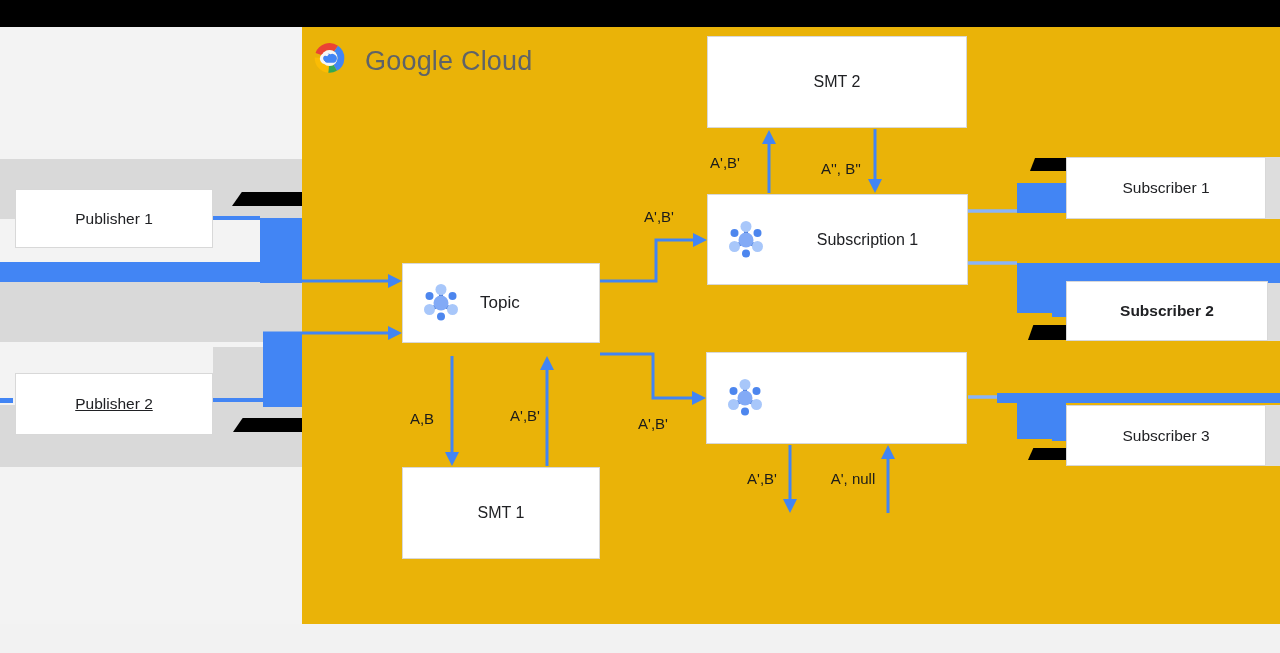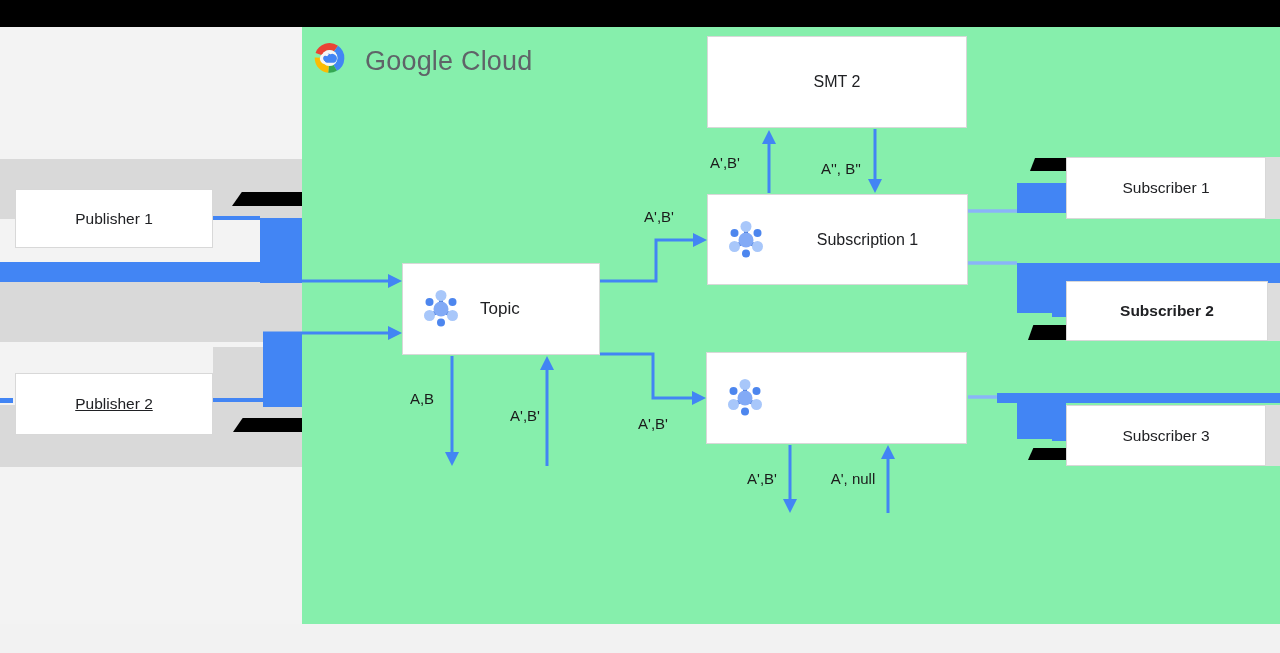--- a/index.html
+++ b/index.html
@@ -1,18 +1,18 @@
 <!DOCTYPE html>
 <html><head>
 <meta charset="utf-8">
 <style>
   html,body{margin:0;padding:0;background:#e9e9e9;}
   .canvas{
     position:relative;width:1280px;height:653px;overflow:hidden;
-    background:#86efac;font-family:"Liberation Sans",sans-serif;color:#202124;
+    background:#eab308;font-family:"Liberation Sans",sans-serif;color:#202124;
   }
   .abs{position:absolute;}
   .topbar{left:0;top:0;width:1280px;height:27px;background:#000;}
   .left-col{left:0;top:27px;width:302px;height:597px;background:#f3f3f3;}
   .bottom-strip{left:0;top:624px;width:1280px;height:29px;background:#f2f2f2;}
   .band{background:#d9d9d9;}
   .gstrip{background:#ddd;}
   .glitch{background:#4285f4;}
   .redact{background:#000;clip-path:polygon(14% 0,100% 0,100% 100%,0 100%);}
   .box{
@@ -119,31 +119,34 @@
 
   <div class="box" style="left:15px;top:189px;width:198px;height:59px;">
     <span class="nodelabel">Publisher 1</span>
   </div>
   <div class="box" style="left:15px;top:373px;width:198px;height:62px;text-decoration:underline;">
     <span class="nodelabel">Publisher 2</span>
   </div>
   <div class="box" style="left:707px;top:36px;width:260px;height:92px;font-size:16px;">
     <span class="nodelabel">SMT 2</span>
   </div>
+  <div class="box" style="left:402px;top:467px;width:198px;height:92px;font-size:16px;">
+    <span class="nodelabel">SMT 1</span>
+  </div>
   <div class="box" style="left:1066px;top:157px;width:200px;height:62px;">
     <span class="nodelabel">Subscriber 1</span>
   </div>
   <div class="box" style="left:1066px;top:281px;width:202px;height:60px;font-weight:bold;">
     <span class="nodelabel">Subscriber 2</span>
   </div>
   <div class="box" style="left:1066px;top:405px;width:200px;height:61px;">
     <span class="nodelabel">Subscriber 3</span>
   </div>
 
-  <div class="box iconbox topicbox" style="left:402px;top:263px;width:198px;height:92px;">
+  <div class="box iconbox topicbox" style="left:402px;top:263px;width:198px;height:80px;">
     <svg class="nodeicon" viewBox="0 0 44 44">
       <g stroke="#4678d8" stroke-width="4">
           <path d="M22,22 L22,9"></path>
           <path d="M22,22 L11,29"></path>
           <path d="M22,22 L33,29"></path>
         </g>
       <circle cx="22" cy="8.5" r="5.5" fill="#a8c7fa"></circle>
       <circle cx="10.5" cy="28.5" r="5.5" fill="#a8c7fa"></circle>
       <circle cx="33.5" cy="28.5" r="5.5" fill="#a8c7fa"></circle>
       <circle cx="22" cy="22" r="7.5" fill="#82aaf6"></circle>
@@ -185,19 +188,19 @@
       <circle cx="22" cy="22" r="7.5" fill="#82aaf6"></circle>
       <circle cx="10.5" cy="15" r="4" fill="#4d86ee"></circle>
       <circle cx="33.5" cy="15" r="4" fill="#4d86ee"></circle>
       <circle cx="22" cy="35.5" r="4" fill="#4d86ee"></circle>
     </svg>
   </div>
 
   <span class="edge-label" style="left:659px;top:216px;">A',B'</span>
   <span class="edge-label" style="left:725px;top:162px;">A',B'</span>
   <span class="edge-label" style="left:841px;top:160px;margin-top:8px;">A'', B''</span>
-  <span class="edge-label" style="left:422px;top:398px;">A,B</span>
+  <span class="edge-label" style="left:422px;top:418px;">A,B</span>
   <span class="edge-label" style="left:525px;top:415px;">A',B'</span>
   <span class="edge-label" style="left:653px;top:423px;">A',B'</span>
   <span class="edge-label" style="left:762px;top:478px;">A',B'</span>
   <span class="edge-label" style="left:853px;top:478px;">A', null</span>
 
 </div>
 
 </body></html>

